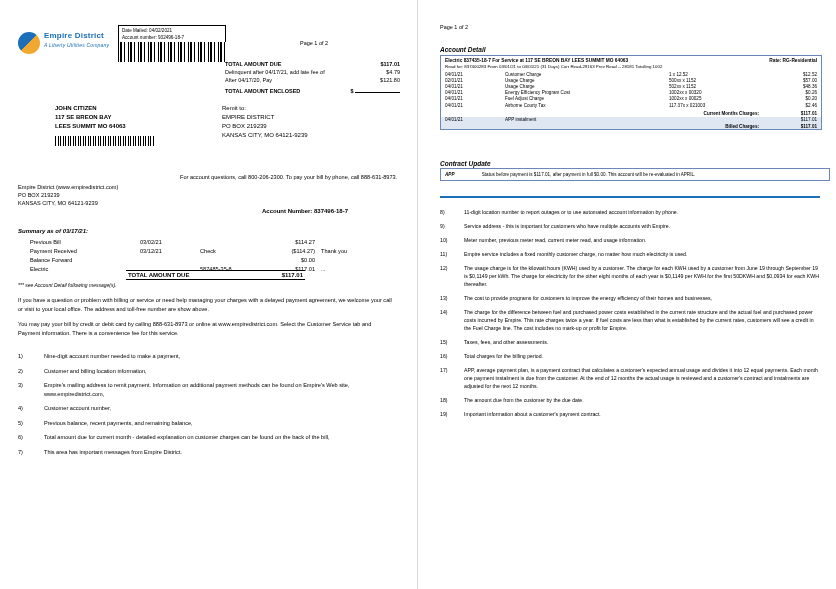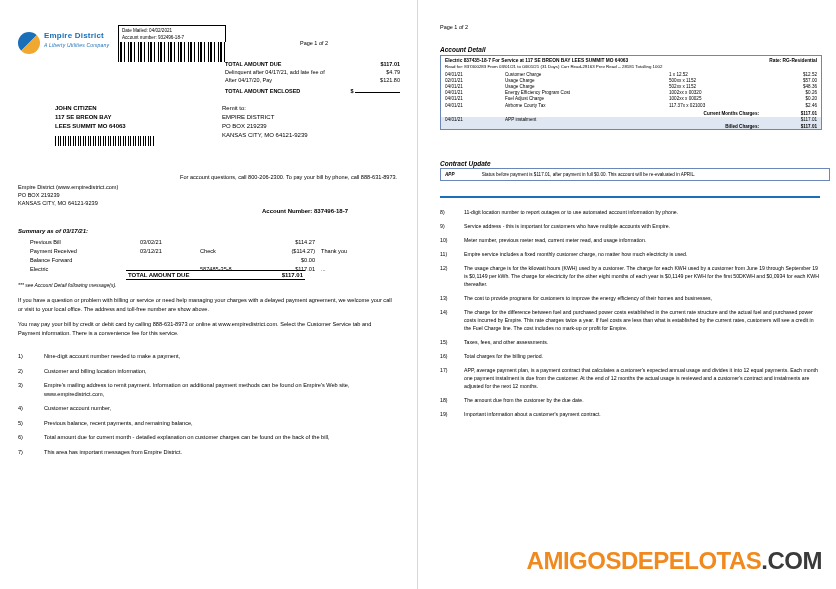--- a/index.html
+++ b/index.html
@@ -373,17 +373,14 @@
         <div class="num">18)</div>
         <div class="txt">The amount due from the customer by the due date.</div>
       </div>
       <div class="li">
         <div class="num">19)</div>
         <div class="txt">Important information about a customer's payment contract.</div>
       </div>
     </div>
   </div>
 
-  <div class="watermark">
-    <span class="wm-orange">AMIGOSDEPELOTAS</span><span class="wm-dark">.COM</span>
-  </div>
 
 </div>
 
 </body></html>

